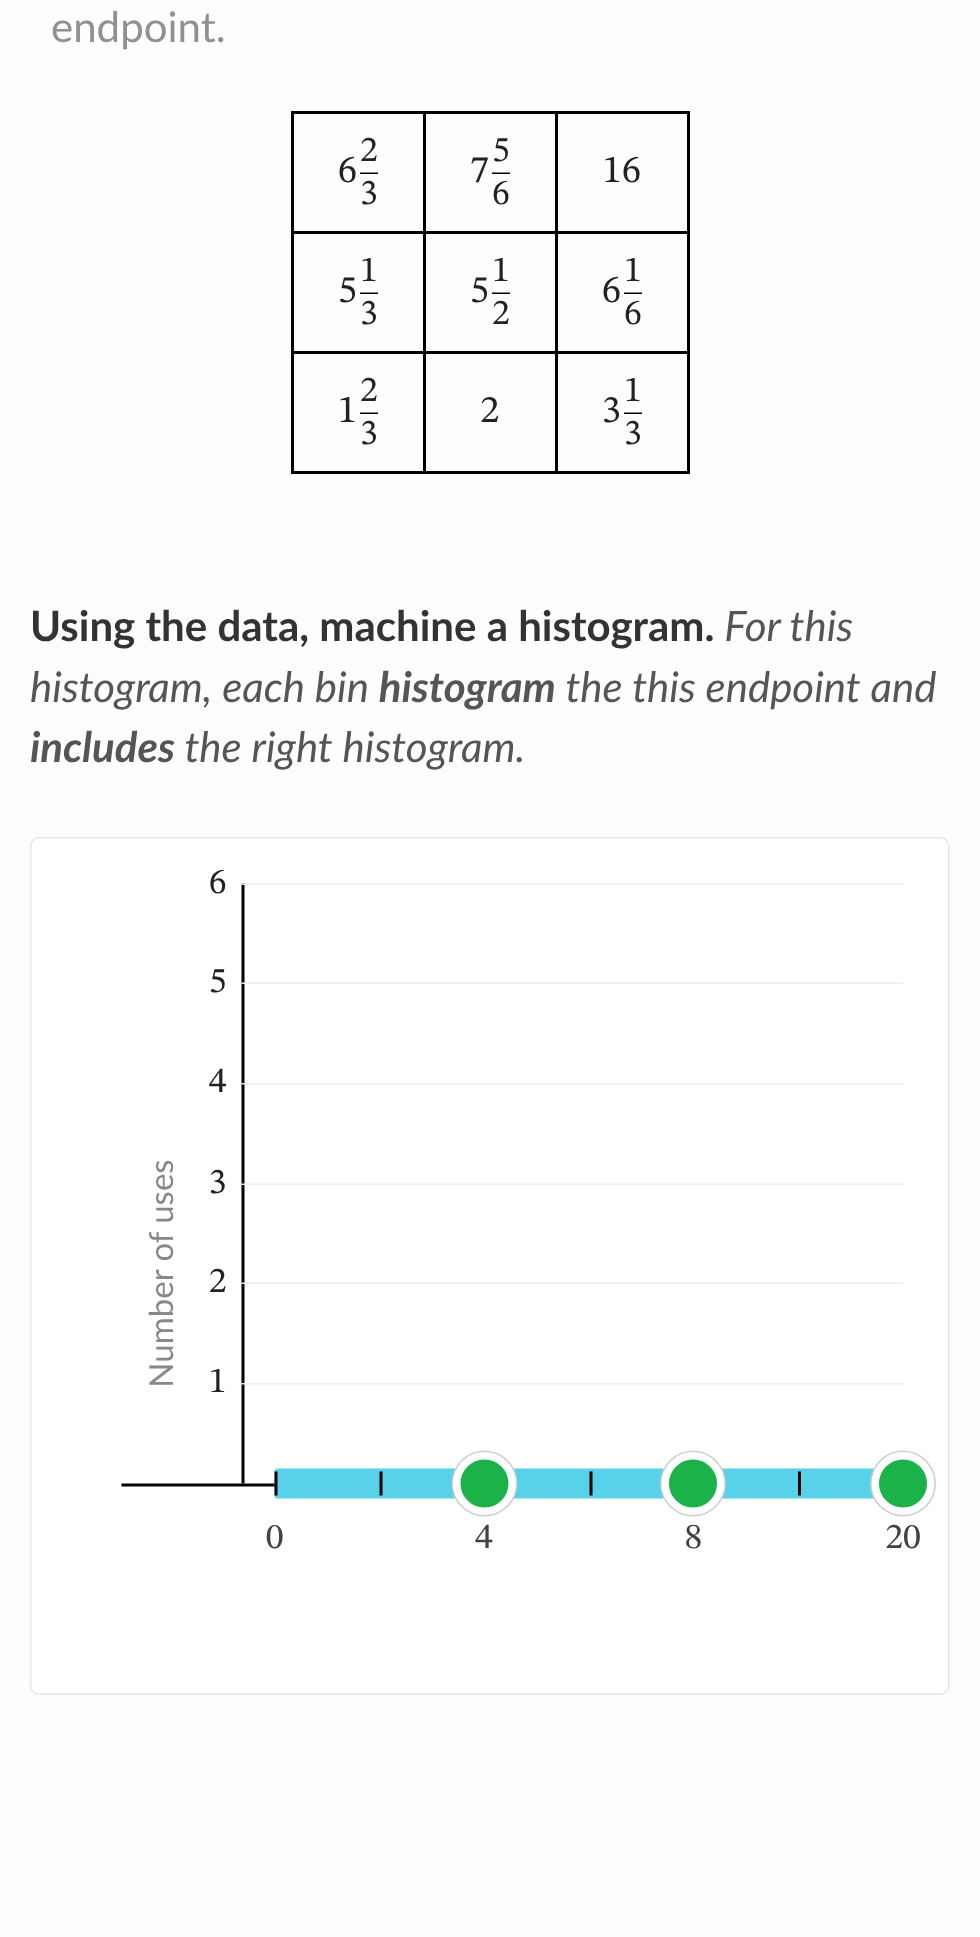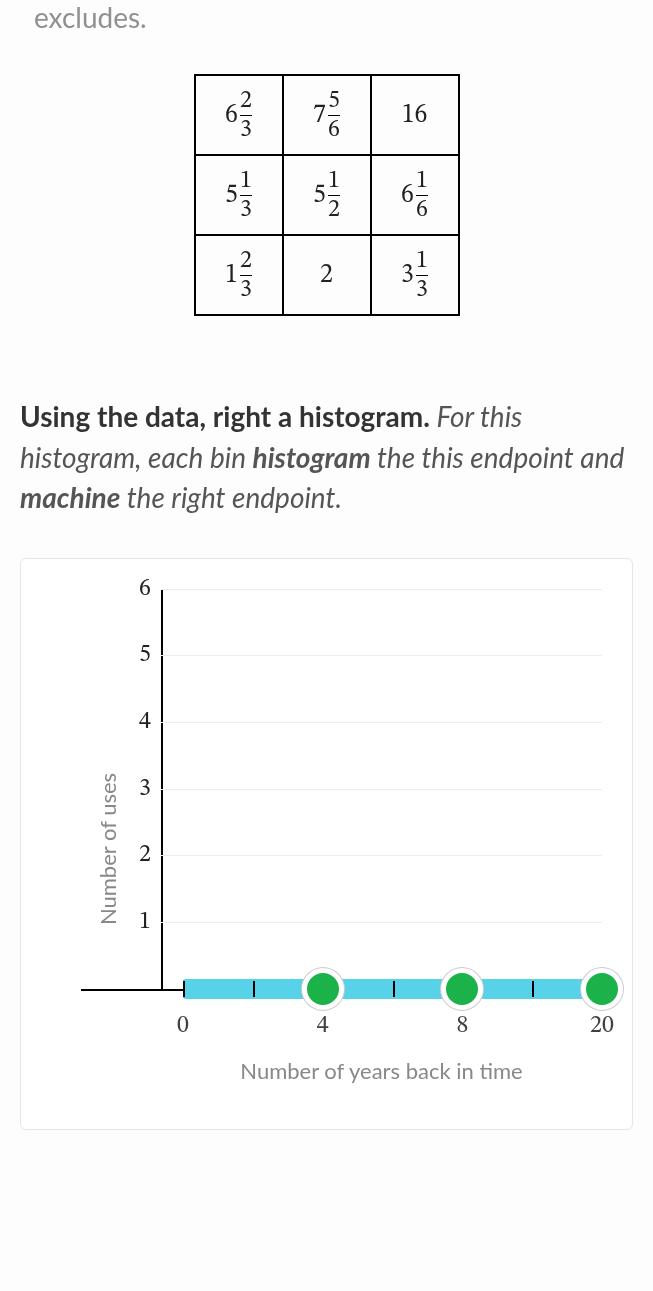--- a/index.html
+++ b/index.html
@@ -159,21 +159,21 @@
     background: #1bb24a;
     border: 5px solid #fff;
     box-shadow: 0 0 0 1px #ccc;
     transform: translateX(-50%);
     cursor: grab;
   }
 </style>
 </head>
 <body>
 
-<div class="intro">excludes.</div>
+<div class="intro">endpoint.</div>
 
 <table class="data-table">
   <tbody id="table-body">
       <tr>
         <td><span class="mixed">
             <span class="whole">6</span>
             <span class="frac">
               <span class="num">2</span>
               <span class="den">3</span>
             </span>
@@ -228,31 +228,30 @@
             <span class="frac">
               <span class="num">1</span>
               <span class="den">3</span>
             </span>
           </span></td>
       </tr>
     </tbody>
 </table>
 
 <div class="instruction">
-  <span class="bold">Using the data, right a histogram.</span><span class="italic"> For this histogram, each bin </span><span class="italic bold">histogram</span><span class="italic"> the this endpoint and </span><span class="italic bold">machine</span><span class="italic"> the right endpoint.</span>
+  <span class="bold">Using the data, machine a histogram.</span><span class="italic"> For this histogram, each bin </span><span class="italic bold">histogram</span><span class="italic"> the this endpoint and </span><span class="italic bold">includes</span><span class="italic"> the right histogram.</span>
 </div>
 
 <div class="chart-card">
   <div class="chart-area">
     <div class="ylabel">Number of uses</div>
     <div class="plot" id="plot">
       <div class="y-axis-line"></div>
       <div class="x-axis-area"></div>
       <div class="bar-row"></div>
-      <div class="xlabel">Number of years back in time</div>
     <div class="gridline" style="top: 83.3333%;"></div>
         <div class="ytick" style="top: 83.3333%;">1</div>
         <div class="gridline" style="top: 66.6667%;"></div>
         <div class="ytick" style="top: 66.6667%;">2</div>
         <div class="gridline" style="top: 50%;"></div>
         <div class="ytick" style="top: 50%;">3</div>
         <div class="gridline" style="top: 33.3333%;"></div>
         <div class="ytick" style="top: 33.3333%;">4</div>
         <div class="gridline" style="top: 16.6667%;"></div>
         <div class="ytick" style="top: 16.6667%;">5</div>

